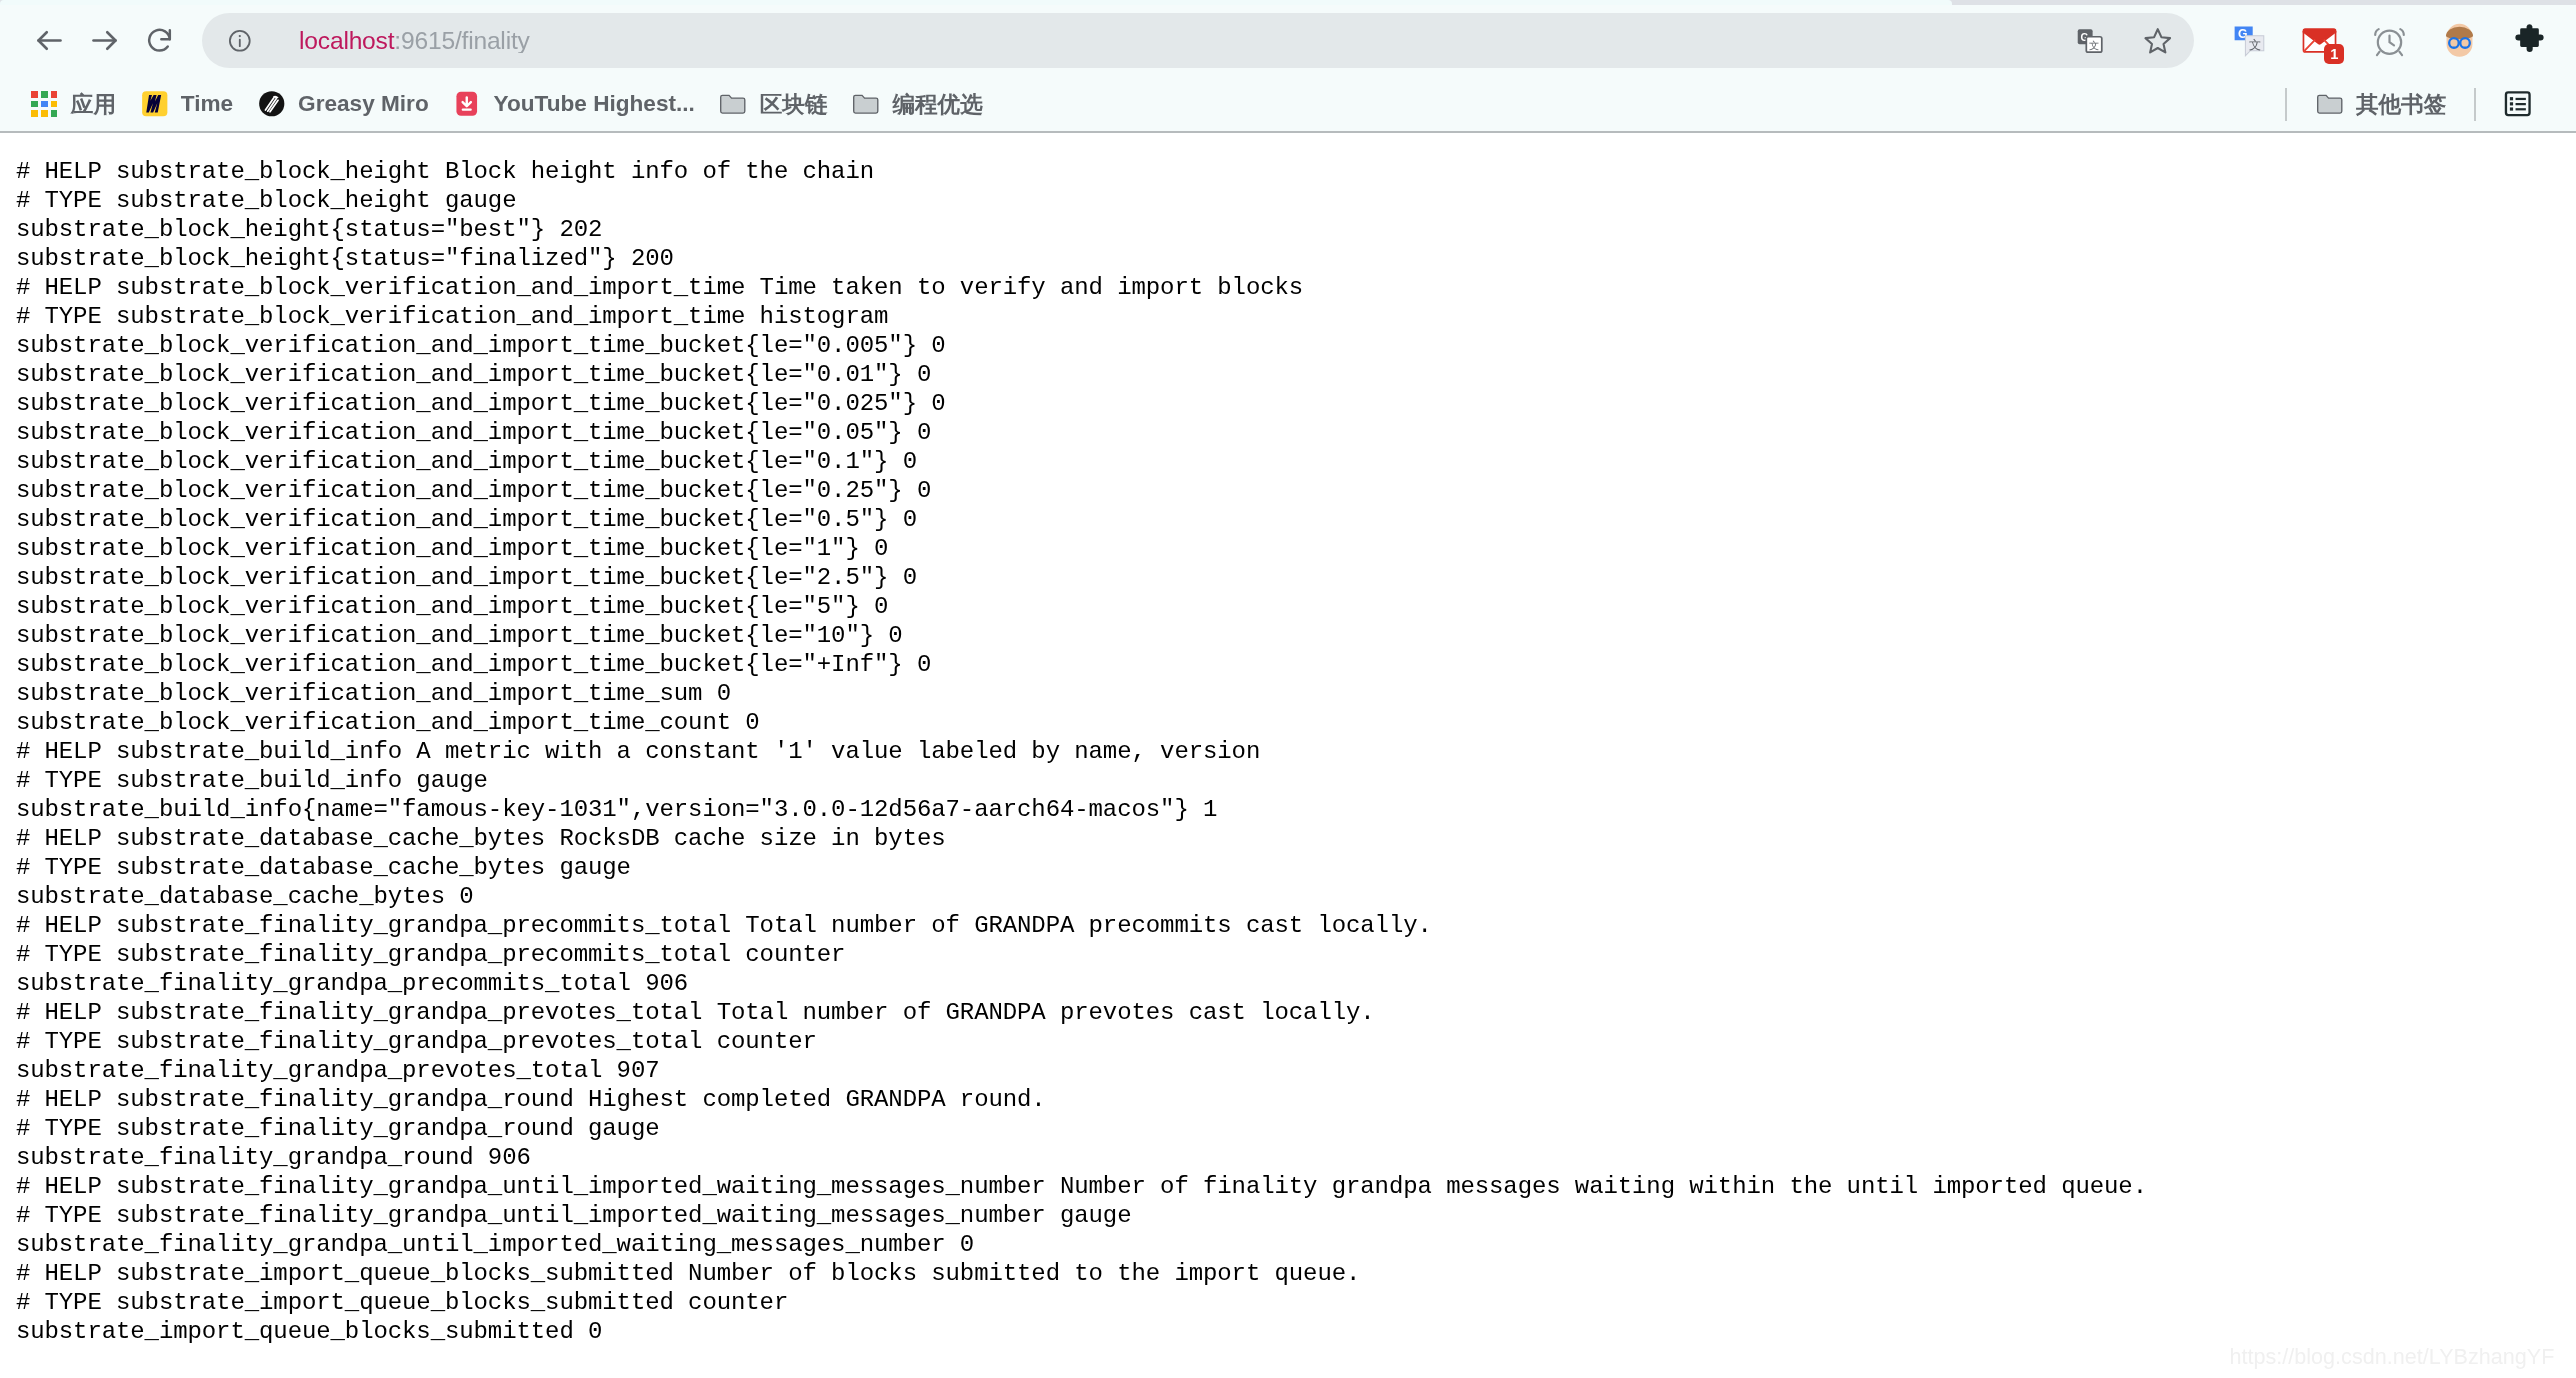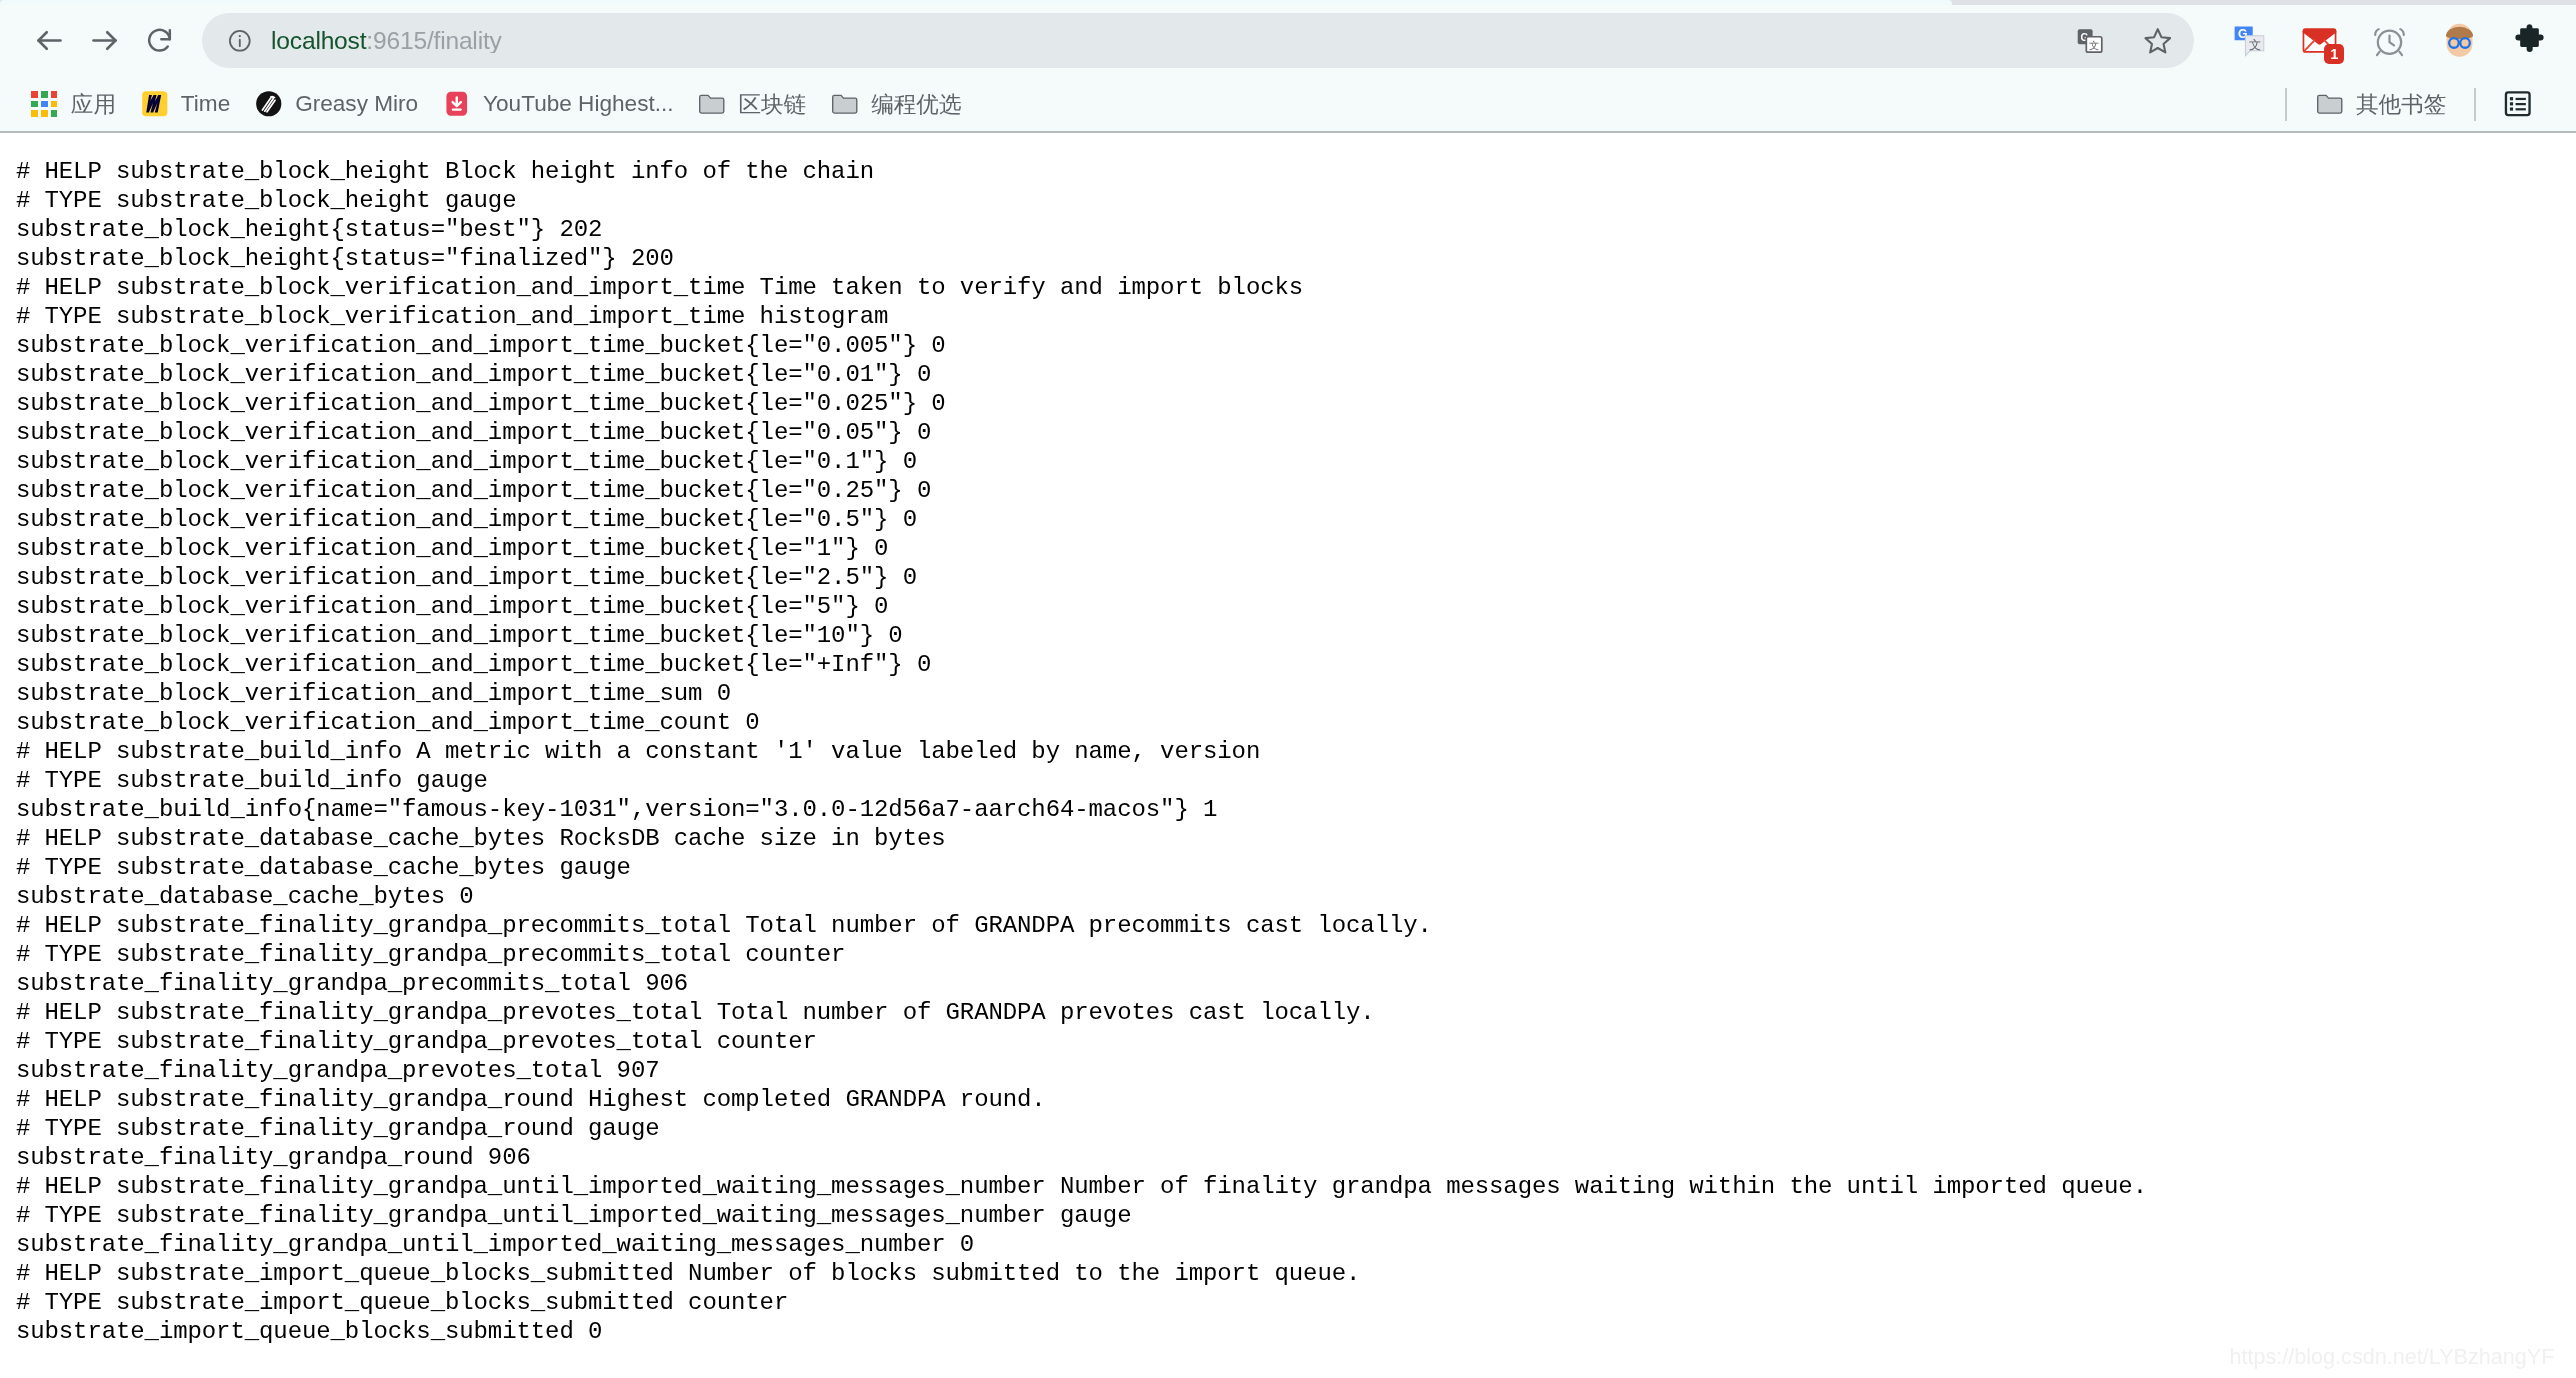--- a/index.html
+++ b/index.html
@@ -76,21 +76,21 @@
   }
   .omni-url {
     flex: 1 1 auto;
     font-size: 24.6px;
     color: #9aa0a6;
     letter-spacing: -0.2px;
     white-space: nowrap;
     overflow: hidden;
     line-height: 1;
   }
-  .omni-url .host { color: #14532d; }
+  .omni-url .host { color: #be185d; margin-left: 28px; }
   .omni-trail {
     flex: 0 0 auto;
     display: flex;
     align-items: center;
     gap: 35px;
     padding-left: 19.7px;
   }
   .omni-icon { width: 33px; height: 33px; display: flex; align-items: center; justify-content: center; cursor: pointer; }
 
   .ext-area {
@@ -142,20 +142,21 @@
   .bm-ico {
     width: 29.5px; height: 29.5px;
     margin-right: 11.8px;
     flex: 0 0 auto;
     display: flex; align-items: center; justify-content: center;
   }
   .bm-label {
     font-size: 22.6px;
     color: #5f6368;
     white-space: nowrap;
+    font-weight: bold;
   }
   .bm-spacer { flex: 1 1 auto; }
   .bm-sep {
     width: 2px; height: 33px;
     background: #c5cacb;
     margin: 0 15.7px;
     flex: 0 0 auto;
   }
 
   

